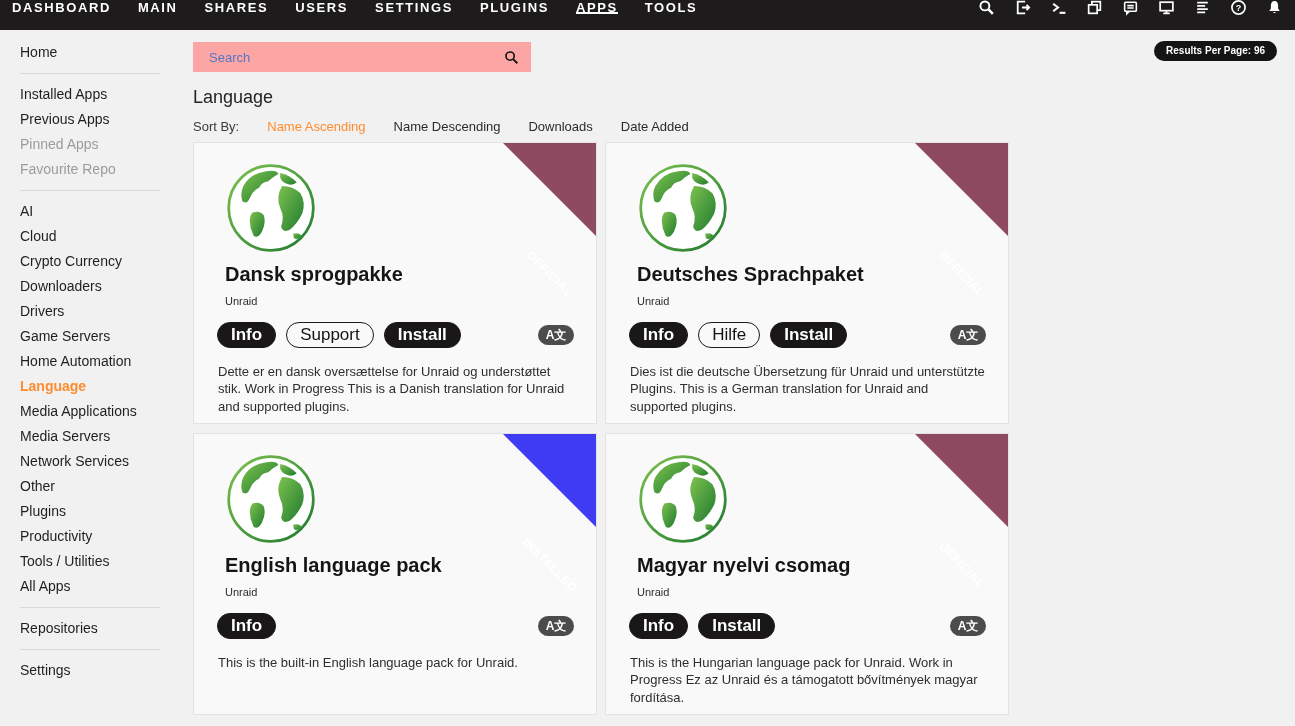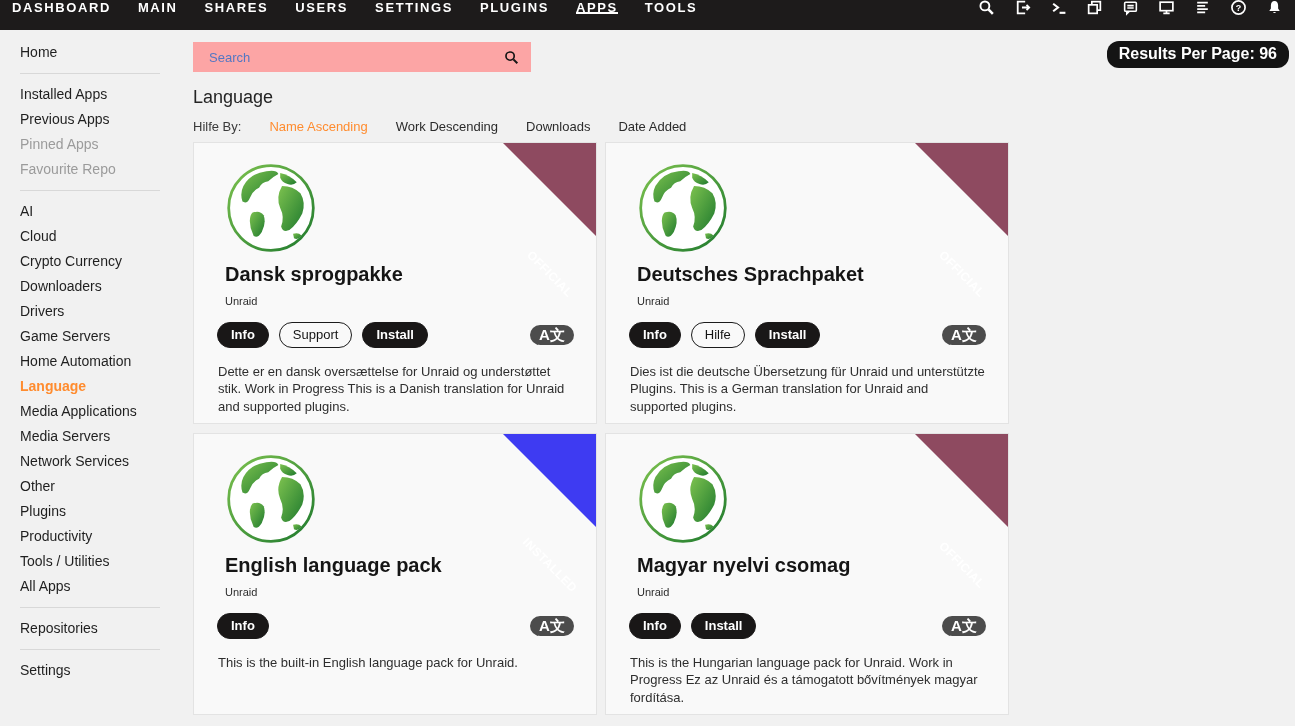--- a/index.html
+++ b/index.html
@@ -48,22 +48,22 @@
     position:absolute; left:0; top:12px; width:338px; height:30px;
     background:#fca5a5; display:flex; align-items:center; padding:0 12px 0 14px;
   }
   .searchbox input {
     border:none; outline:none; flex:1; font-size:13px; color:#333;
     font-family:"Liberation Sans", sans-serif; background:transparent;
   }
   .searchbox input::placeholder { color:#5477c3; opacity:1; }
   .searchbox svg { width:15px; height:15px; }
   .results-pill {
-    position:absolute; right:6px; top:11px;
-    background:#141414; color:#fff; font-size:16px; font-weight:700;
+    position:absolute; right:18px; top:11px;
+    background:#141414; color:#fff; font-size:10px; font-weight:700;
     padding:4px 12px 5px; border-radius:12px; cursor:pointer; white-space:nowrap;
   }
   .page-title { margin:57px 0 0; font-size:18px; font-weight:400; color:#242424; }
   .sortbar { margin-top:11px; display:flex; gap:28px; font-size:13px; align-items:center; }
   .sort-label { color:#3a3a3a; }
   .sort-opt { color:#2b2b2b; cursor:pointer; }
   .sort-opt.active { color:#ff8c2f; }
 
   
   .cards {
@@ -74,28 +74,28 @@
     position:relative; height:282px; overflow:hidden;
     background:#f9f9f9; border:1px solid #e3e3e3;
     padding:19px 22px 16px 23px;
   }
   .globe { width:92px; height:92px; margin-left:8px; display:block; }
   .card-title { margin:9px 0 0 8px; font-size:20px; font-weight:700; color:#151515; }
   .card-author { margin:9px 0 0 8px; font-size:11px; color:#2c2c2c; }
   .actions { display:flex; align-items:center; gap:10px; margin-top:15px; }
   .pill {
     font-family:"Liberation Sans", sans-serif;
-    font-size:13px; border-radius:13px; padding:4px 13px 5px; cursor:pointer; line-height:15px;
+    font-size:17px; border-radius:13px; padding:4px 13px 5px; cursor:pointer; line-height:15px;
   }
   .pill.solid { background:#191717; color:#fff; border:1px solid #191717; font-weight:700; }
   .pill.outline { background:transparent; color:#141414; border:1px solid #1b1b1b; font-weight:400; }
   .lang-icon {
-    margin-left:auto; position:relative; width:44px; height:20px;
+    margin-left:auto; position:relative; width:36px; height:20px;
     background:#4c4c4c; border-radius:10px;
-    color:#fff; font-size:15px; font-weight:700;
+    color:#fff; font-size:12px; font-weight:700;
     display:flex; align-items:center; justify-content:center; cursor:default;
   }
   .lang-icon::after {
     content:''; position:absolute; left:2px; bottom:-5px;
     border:5px solid transparent; border-top-color:#4c4c4c; transform:rotate(18deg);
   }
   .desc { margin:15px 0 0 1px; font-size:13px; color:#2e2e2e; line-height:1.33; max-width:362px; }
 
   
   .ribbon {
@@ -231,23 +231,23 @@
           <circle cx="6.5" cy="6.5" r="4.4"></circle>
           <path d="M10 10 L14.2 14.2" stroke-width="2.2"></path>
         </svg>
     </div>
 
     <div class="results-pill">Results Per Page: 96</div>
 
     <h1 class="page-title">Language</h1>
 
     <div class="sortbar">
-      <span class="sort-label">Hilfe By:</span>
+      <span class="sort-label">Sort By:</span>
       <span class="sort-opt active">Name Ascending</span>
-      <span class="sort-opt">Work Descending</span>
+      <span class="sort-opt">Name Descending</span>
       <span class="sort-opt">Downloads</span>
       <span class="sort-opt">Date Added</span>
     </div>
 
     <div class="cards">
 
       <article class="card">
         <div class="ribbon official">
           <span class="ribbon-text">OFFICIAL</span>
         </div>

